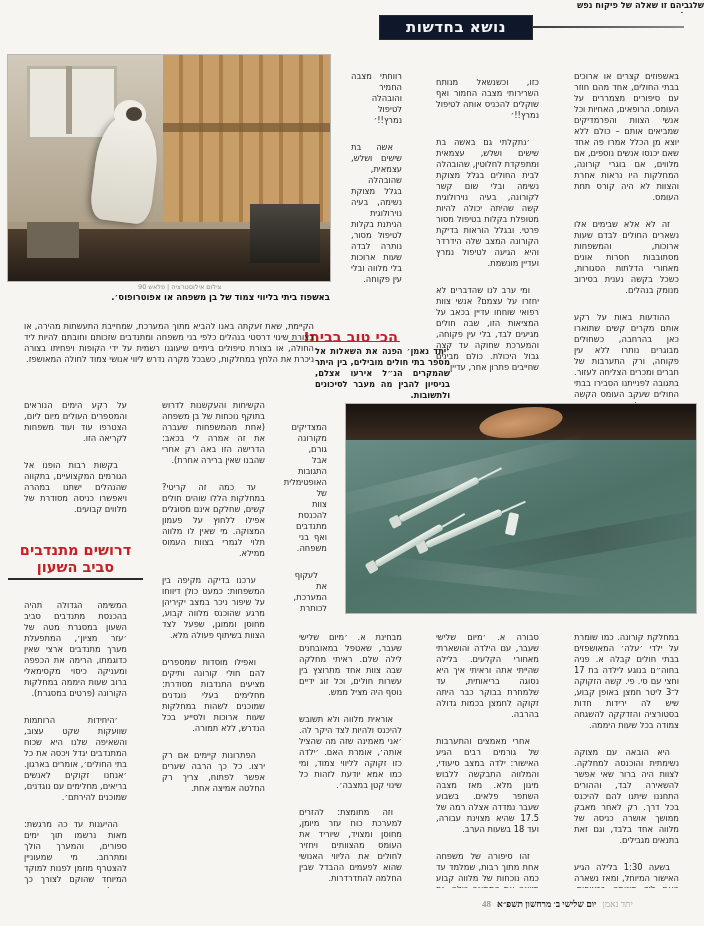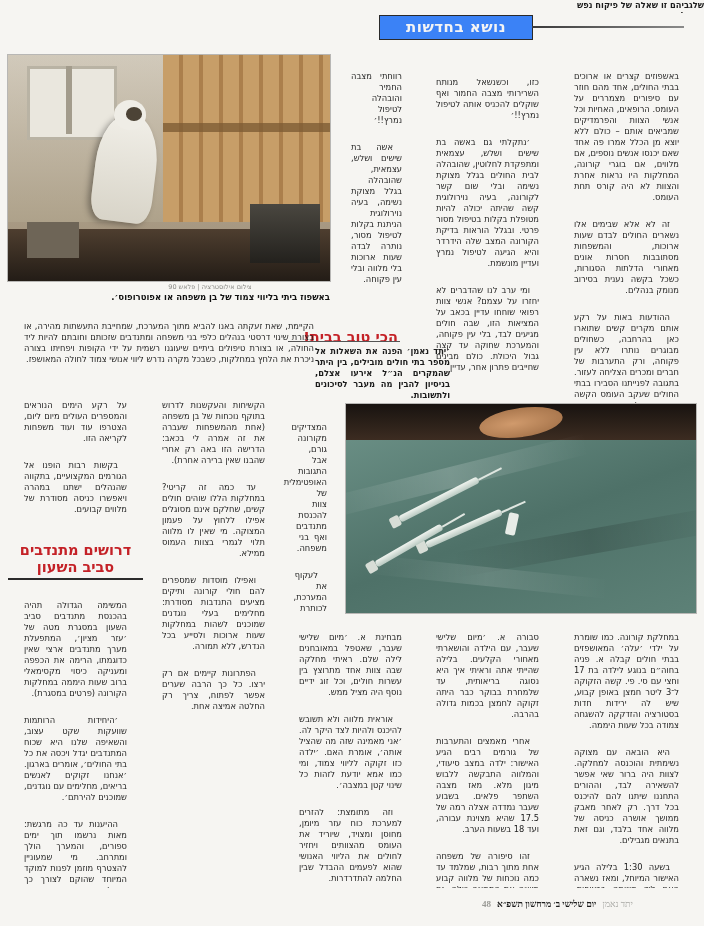--- a/index.html
+++ b/index.html
@@ -1,19 +1,19 @@
 <!DOCTYPE html>
 <html lang="he" dir="rtl"><head>
 <meta charset="utf-8">
 <style>
   html,body{margin:0;padding:0;background:#dddcd8;}
   .page{position:relative;width:704px;height:926px;background:#f6f5f2;overflow:hidden;
         font-family:"DejaVu Sans",sans-serif;color:#1c1c1c;direction:rtl;}
   
-  .masthead-box{position:absolute;left:380px;top:16px;width:152px;height:23px;background:#3b82f6;
+  .masthead-box{position:absolute;left:380px;top:16px;width:152px;height:23px;background:#0f172a;
         display:flex;align-items:center;justify-content:center;box-shadow:0 0 0 1px #2a2a2a;}
   .masthead-box span{color:#f4f4f4;font-weight:bold;font-size:15px;letter-spacing:.5px;line-height:1;}
   .masthead-rule{position:absolute;left:532px;top:26px;width:152px;height:2px;
         background:linear-gradient(90deg,#3a3a3a,#8a8a8a);}
   
   .photo{position:absolute;overflow:hidden;box-shadow:0 0 0 1px rgba(0,0,0,.25);}
   .photo1{left:8px;top:55px;width:322px;height:226px;background:linear-gradient(180deg,#cfc5b4,#9a8a72);}
   .p1-window{position:absolute;left:6%;top:5%;width:26%;height:30%;background:#eae7de;border:3px solid #b9b3a4;}
   .p1-winbar{position:absolute;left:18%;top:5%;width:2%;height:30%;background:#a39c8c;}
   .p1-cabinets{position:absolute;right:0;top:0;width:52%;height:74%;
@@ -35,21 +35,21 @@
   .p2-fold2{position:absolute;left:30%;top:60%;width:80%;height:12%;background:linear-gradient(90deg,transparent,rgba(0,0,0,.16),transparent);transform:rotate(-10deg);}
   .p2-fold3{position:absolute;left:5%;top:78%;width:70%;height:9%;background:linear-gradient(90deg,transparent,rgba(255,255,255,.12),transparent);transform:rotate(6deg);}
   .syringe{position:absolute;height:7px;background:linear-gradient(180deg,#f0f4ef,#b9c9c1);border-radius:3px;}
   .syringe::after{content:"";position:absolute;right:-26px;top:3px;width:26px;height:1.5px;background:#dfe6e0;}
   .syringe::before{content:"";position:absolute;left:-10px;top:-2px;width:10px;height:11px;background:#d7ddd6;border-radius:2px;}
   .sy1{left:14%;top:44%;width:88px;transform:rotate(-27deg);}
   .sy2{left:22%;top:58%;width:82px;transform:rotate(-24deg);}
   .sy3{left:7%;top:66%;width:76px;transform:rotate(-30deg);}
   .vial{position:absolute;left:46%;top:52%;width:10px;height:22px;background:#e8ece7;border-radius:2px;transform:rotate(12deg);}
   
-  .credit{position:absolute;left:146px;top:283px;width:128px;font-size:6.5px;color:#8a8a86;text-align:center;}
+  .credit{position:absolute;left:138px;top:283px;width:128px;font-size:6.5px;color:#8a8a86;text-align:left;}
   .caption{position:absolute;left:8px;top:292px;width:322px;font-size:8.5px;font-weight:bold;color:#111;text-align:right;}
   
   .tb{position:absolute;overflow:hidden;font-size:8.3px;line-height:11px;text-align:justify;}
   .para{margin:16px;text-indent:9px;}
   .tb .para:first-child{text-indent:0;}
   .c1a{left:558px;top:55px;width:137px;height:348px;}
   .c1b{left:558px;top:616px;width:137px;height:272px;}
   .c2a{left:420px;top:61px;width:135px;height:334px;}
   .c2quote{left:420px;top:390px;width:135px;height:13px;font-weight:bold;overflow:hidden;font-size:8.3px;line-height:11px;}
   .c3a{left:335px;top:55px;width:83px;height:258px;}
@@ -155,20 +155,21 @@
       <p class="para">מבחינת א. ׳מיום שלישי שעבר, שאטפל במאובחנים לילה שלם. ראיתי מחלקה שבה צוות אחד מתרוצץ בין עשרות חולים, וכל זוג ידיים נוסף היה מציל ממש.</p>
       <p class="para">אוראית מלווה ולא תשובש להיכנס ולהיות לצד היקר לה. ׳אני מאמינה שזה מה שהציל אותה׳, אומרת האם. ׳ילדה כזו זקוקה לליווי צמוד, ומי כמו אמא יודעת לזהות כל שינוי קטן במצבה׳.</p>
       <p class="para">וזה מתומצת: להזרים למערכת כוח עזר מיומן, מחוסן ומצויד, שיוריד את העומס מהצוותים ויחזיר לחולים את הליווי האנושי שהוא לפעמים ההבדל שבין החלמה להתדרדרות.</p>
     </div>
   <div class="tb wide">
       <p class="para">הקיימת, שאת זעקתה באנו להביא מתוך המערכת, שמחייבת התעשתות מהירה, או בצורת שינוי דרסטי בנהלים כלפי בני משפחה ומתנדבים שזכותם וחובתם להיות ליד החולה, או בצורת טיפולים ביתיים שיעוגנו רשמית על ידי הקופות ויפחיתו בצורה ניכרת את הלחץ במחלקות, כשבכל מקרה נדרש ליווי אנושי צמוד לחולה המאושפז.</p>
     </div>
   <div class="tb c4">
       <p class="para">הקשיחות והעקשנות לדרוש בתוקף נוכחות של בן משפחה (אחת מהמשפחות שעברה את זה אמרה לי בכאב: הדרישה הזו באה רק אחרי שהבנו שאין ברירה אחרת).</p>
       <p class="para">עד כמה זה קריטי? במחלקות הללו שוהים חולים קשים, שחלקם אינם מסוגלים אפילו ללחוץ על פעמון המצוקה. מי שאין לו מלווה תלוי לגמרי בצוות העמוס ממילא.</p>
+      <p class="para">ערכנו בדיקה מקיפה בין המשפחות: כמעט כולן דיווחו על שיפור ניכר במצב יקיריהן מרגע שהוכנס מלווה קבוע, מחוסן וממוגן, שפעל לצד הצוות בשיתוף פעולה מלא.</p>
       <p class="para">ואפילו מוסדות שמספרים להם חולי קורונה ותיקים מציעים התנדבות מסודרת: מחלימים בעלי נוגדנים שמוכנים לשהות במחלקות שעות ארוכות ולסייע בכל הנדרש, ללא תמורה.</p>
       <p class="para">הפתרונות קיימים אם רק ירצו. כל כך הרבה שערים אפשר לפתוח, צריך רק החלטה אמיצה אחת.</p>
     </div>
   <div class="tb c5a">
       <p class="para">על רקע הימים הנוראים והמספרים העולים מיום ליום, הצטרפו עוד ועוד משפחות לקריאה הזו.</p>
       <p class="para">בקשות רבות הופנו אל הגורמים המקצועיים, בתקווה שהנהלים ישתנו במהרה ויאפשרו כניסה מסודרת של מלווים קבועים.</p>
     </div>
   <div class="tb c5b">
       <p class="para">המשימה הגדולה תהיה בהכנסת מתנדבים סביב השעון במסגרת מטה של ׳עזר מציון׳, המתפעלת מערך מתנדבים ארצי שאין כדוגמתו, הרימה את הכפפה ומעניקה כיסוי מקסימאלי ברוב שעות היממה במחלקות הקורונה (פרטים במסגרת).</p>
       <p class="para">׳היחידות הרותמות שוועקות שקט עצוב, והשאיפה שלנו היא שכוח המתנדבים יגדל ויכסה את כל בתי החולים׳, אומרים בארגון. ׳אנחנו זקוקים לאנשים בריאים, מחלימים עם נוגדנים, שמוכנים להירתם׳.</p>

